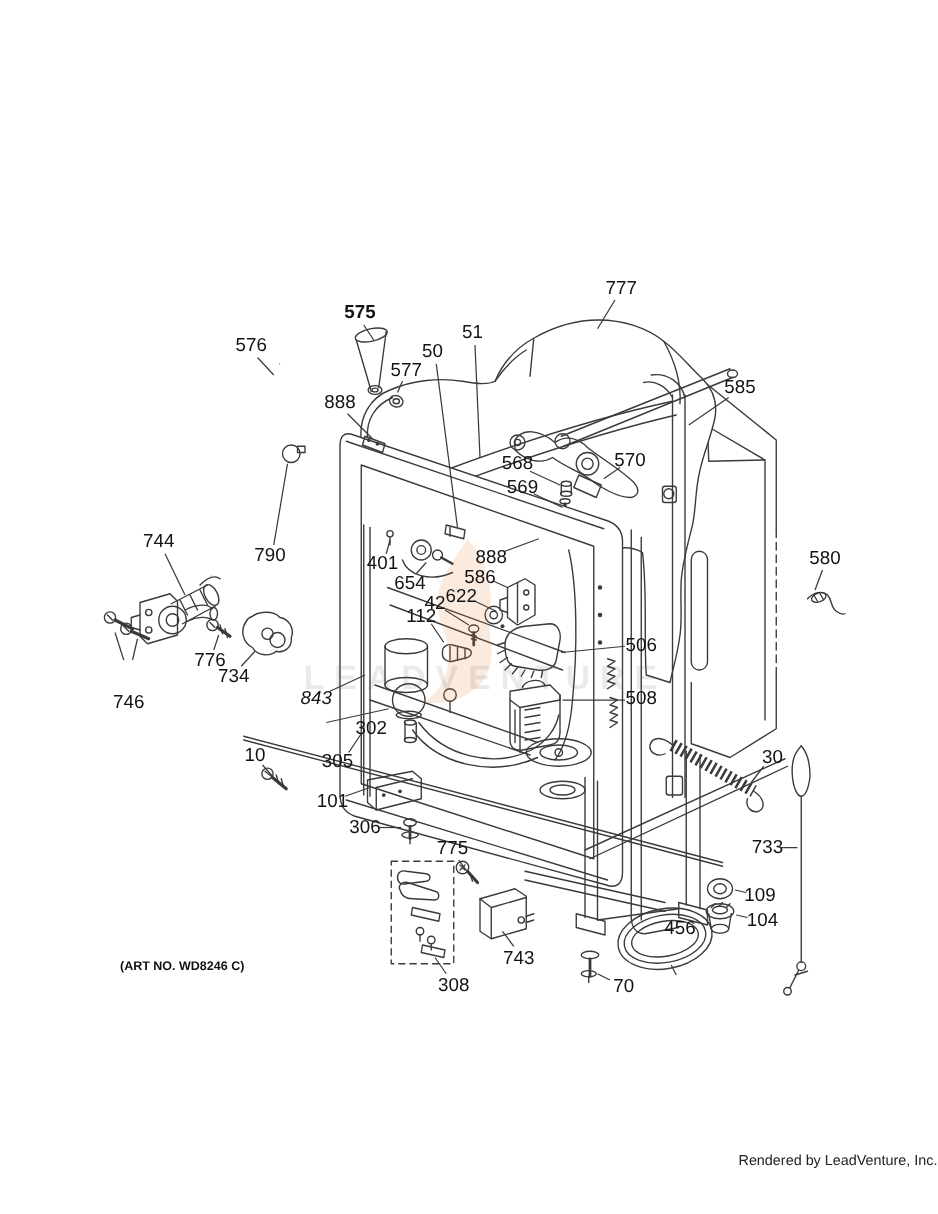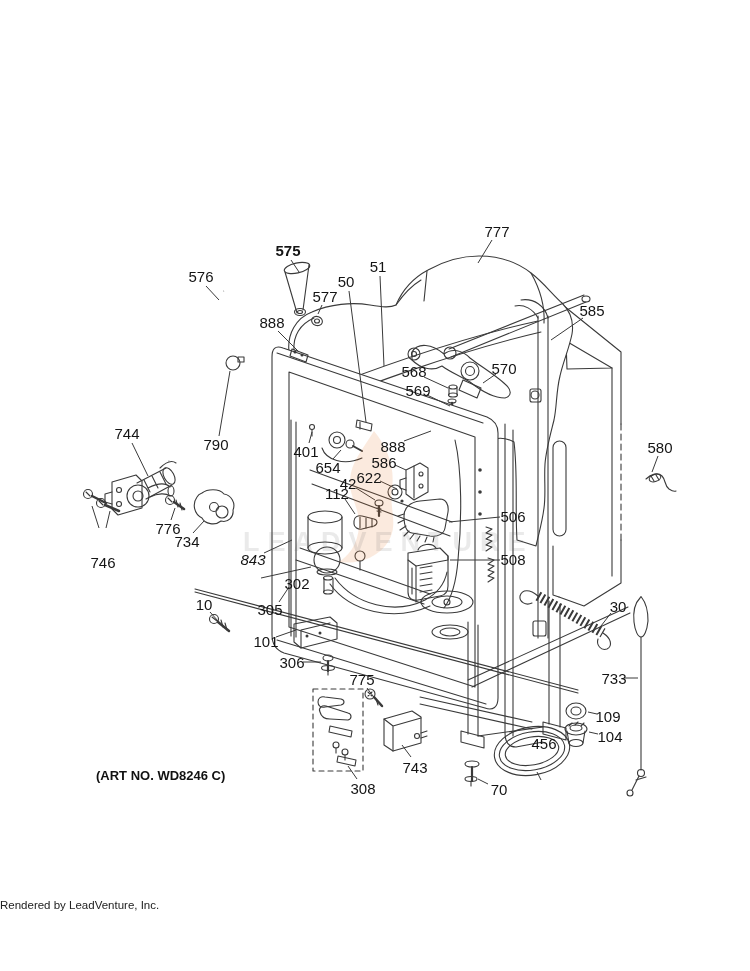--- a/index.html
+++ b/index.html
@@ -13,22 +13,22 @@
   svg.art *{vector-effect:none;}
   .s{stroke:var(--line);fill:none;stroke-width:1.1;stroke-linecap:round;stroke-linejoin:round;}
   .sw{stroke:var(--line);fill:#ffffff;stroke-width:1.1;stroke-linecap:round;stroke-linejoin:round;}
   .dot{fill:var(--line);stroke:none;}
   #leaders line{stroke:var(--line);stroke-width:1;}
   #overlay{position:absolute;left:0;top:0;pointer-events:none;}
   #watermark{position:absolute;left:243px;top:527px;font-size:27px;font-weight:bold;
     letter-spacing:8px;color:var(--wm);white-space:nowrap;}
   .part-label{position:absolute;transform:translate(-50%,-50%);font-size:15px;
     color:var(--label);white-space:nowrap;line-height:1;}
-  #artno{position:absolute;left:96px;top:768px;font-size:13px;font-weight:bold;color:#111;}
-  #footer{position:absolute;left:0;right:0;top:899px;text-align:left;font-size:11.5px;color:#222;}
+  #artno{position:absolute;left:96px;top:768px;font-size:10px;font-weight:bold;color:#111;}
+  #footer{position:absolute;left:0;right:0;top:923px;text-align:right;font-size:11.5px;color:#222;}
 </style>
 </head>
 <body>
 
 <div class="canvas">
 
   <svg class="art" width="750" height="971" viewBox="0 0 750 971">
 
     <g class="s">
       <path d="M545,291 L559,302 L621,352 L621,424"></path>

